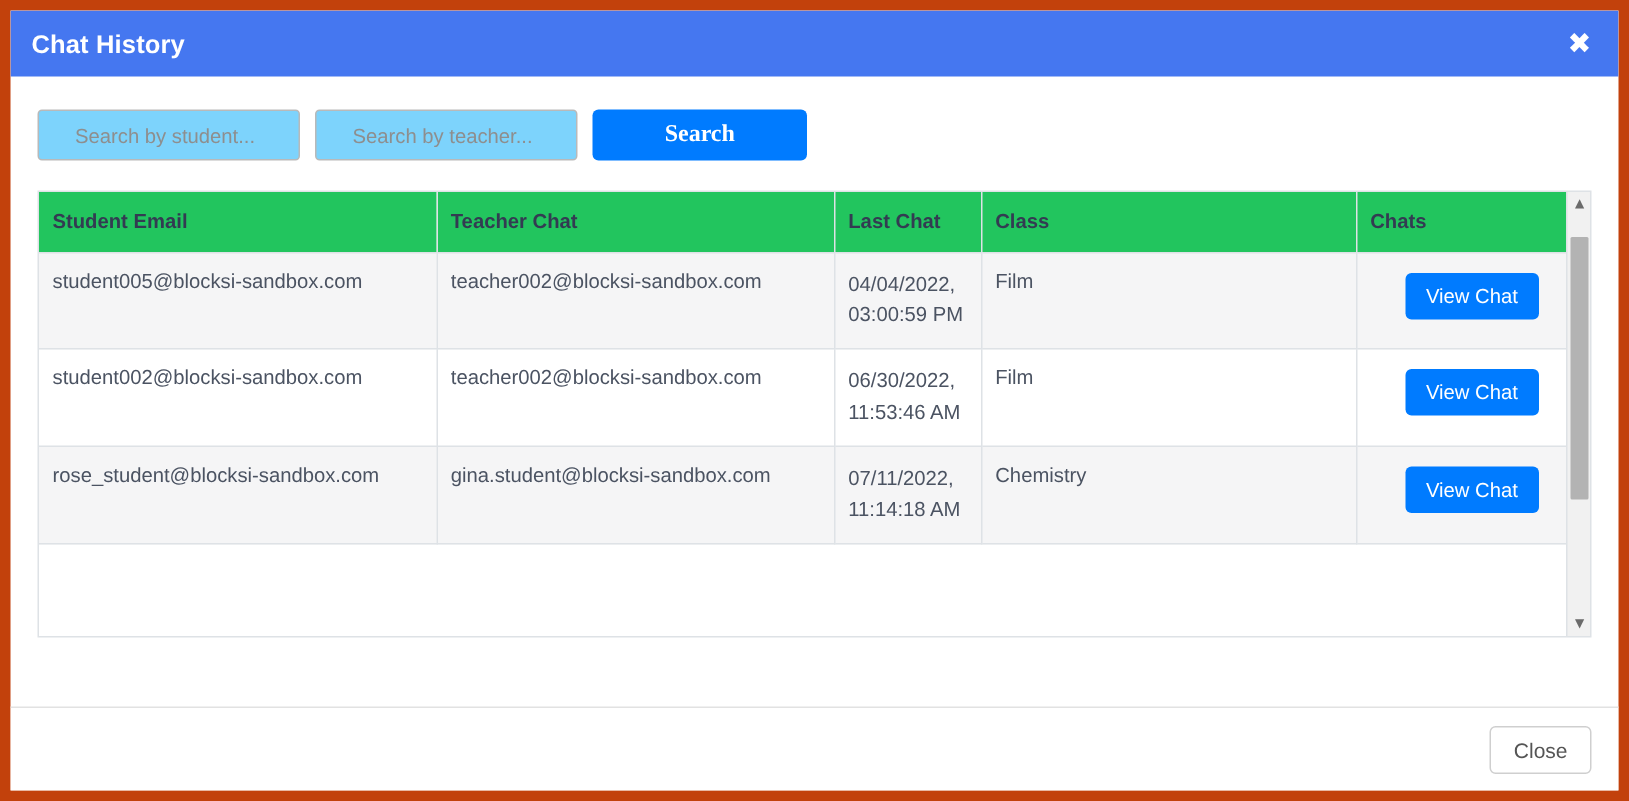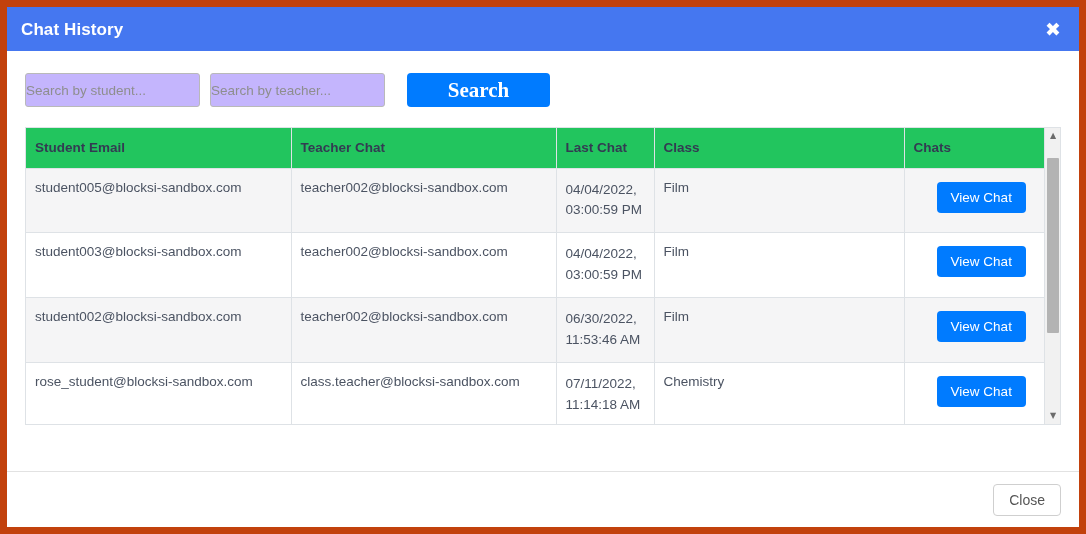--- a/index.html
+++ b/index.html
@@ -56,38 +56,38 @@
     display: flex;
     align-items: center;
     gap: 10px;
     margin-bottom: 20px;
   }
   .search-input {
     width: 175px;
     height: 34px;
     border: 1px solid #b9b9b9;
     border-radius: 3px;
-    padding: 0 0;
+    padding: 0 24px;
     font-size: 13.5px;
     color: #333;
     font-family: "Liberation Sans", sans-serif;
-    background: #c4b5fd;
+    background: #7dd3fc;
     outline: none;
   }
   .search-input::placeholder { color: #8e8e8e; }
   .search-btn {
     width: 143px;
     height: 34px;
-    margin-left: 12px;
+    margin-left: 0;
     background: #007bff;
     color: #ffffff;
     border: none;
     border-radius: 4px;
     font-family: "Liberation Serif", serif;
-    font-size: 21px;
+    font-size: 16px;
     font-weight: 700;
     cursor: pointer;
   }
 
   
   .table-wrap {
     position: relative;
     border: 1px solid #dee2e6;
     height: 298px;
     overflow: hidden;
@@ -244,46 +244,34 @@
             <td class="date-cell">
               <div>04/04/2022,</div>
               <div>03:00:59 PM</div>
             </td>
             <td>Film</td>
             <td>
               <button class="view-btn">View Chat</button>
             </td>
           </tr>
           <tr>
-            <td>student003@blocksi-sandbox.com</td>
-            <td>teacher002@blocksi-sandbox.com</td>
-            <td class="date-cell">
-              <div>04/04/2022,</div>
-              <div>03:00:59 PM</div>
-            </td>
-            <td>Film</td>
-            <td>
-              <button class="view-btn">View Chat</button>
-            </td>
-          </tr>
-          <tr>
             <td>student002@blocksi-sandbox.com</td>
             <td>teacher002@blocksi-sandbox.com</td>
             <td class="date-cell">
               <div>06/30/2022,</div>
               <div>11:53:46 AM</div>
             </td>
             <td>Film</td>
             <td>
               <button class="view-btn">View Chat</button>
             </td>
           </tr>
           <tr>
             <td>rose_student@blocksi-sandbox.com</td>
-            <td>class.teacher@blocksi-sandbox.com</td>
+            <td>gina.student@blocksi-sandbox.com</td>
             <td class="date-cell">
               <div>07/11/2022,</div>
               <div>11:14:18 AM</div>
             </td>
             <td>Chemistry</td>
             <td>
               <button class="view-btn">View Chat</button>
             </td>
           </tr>
 

